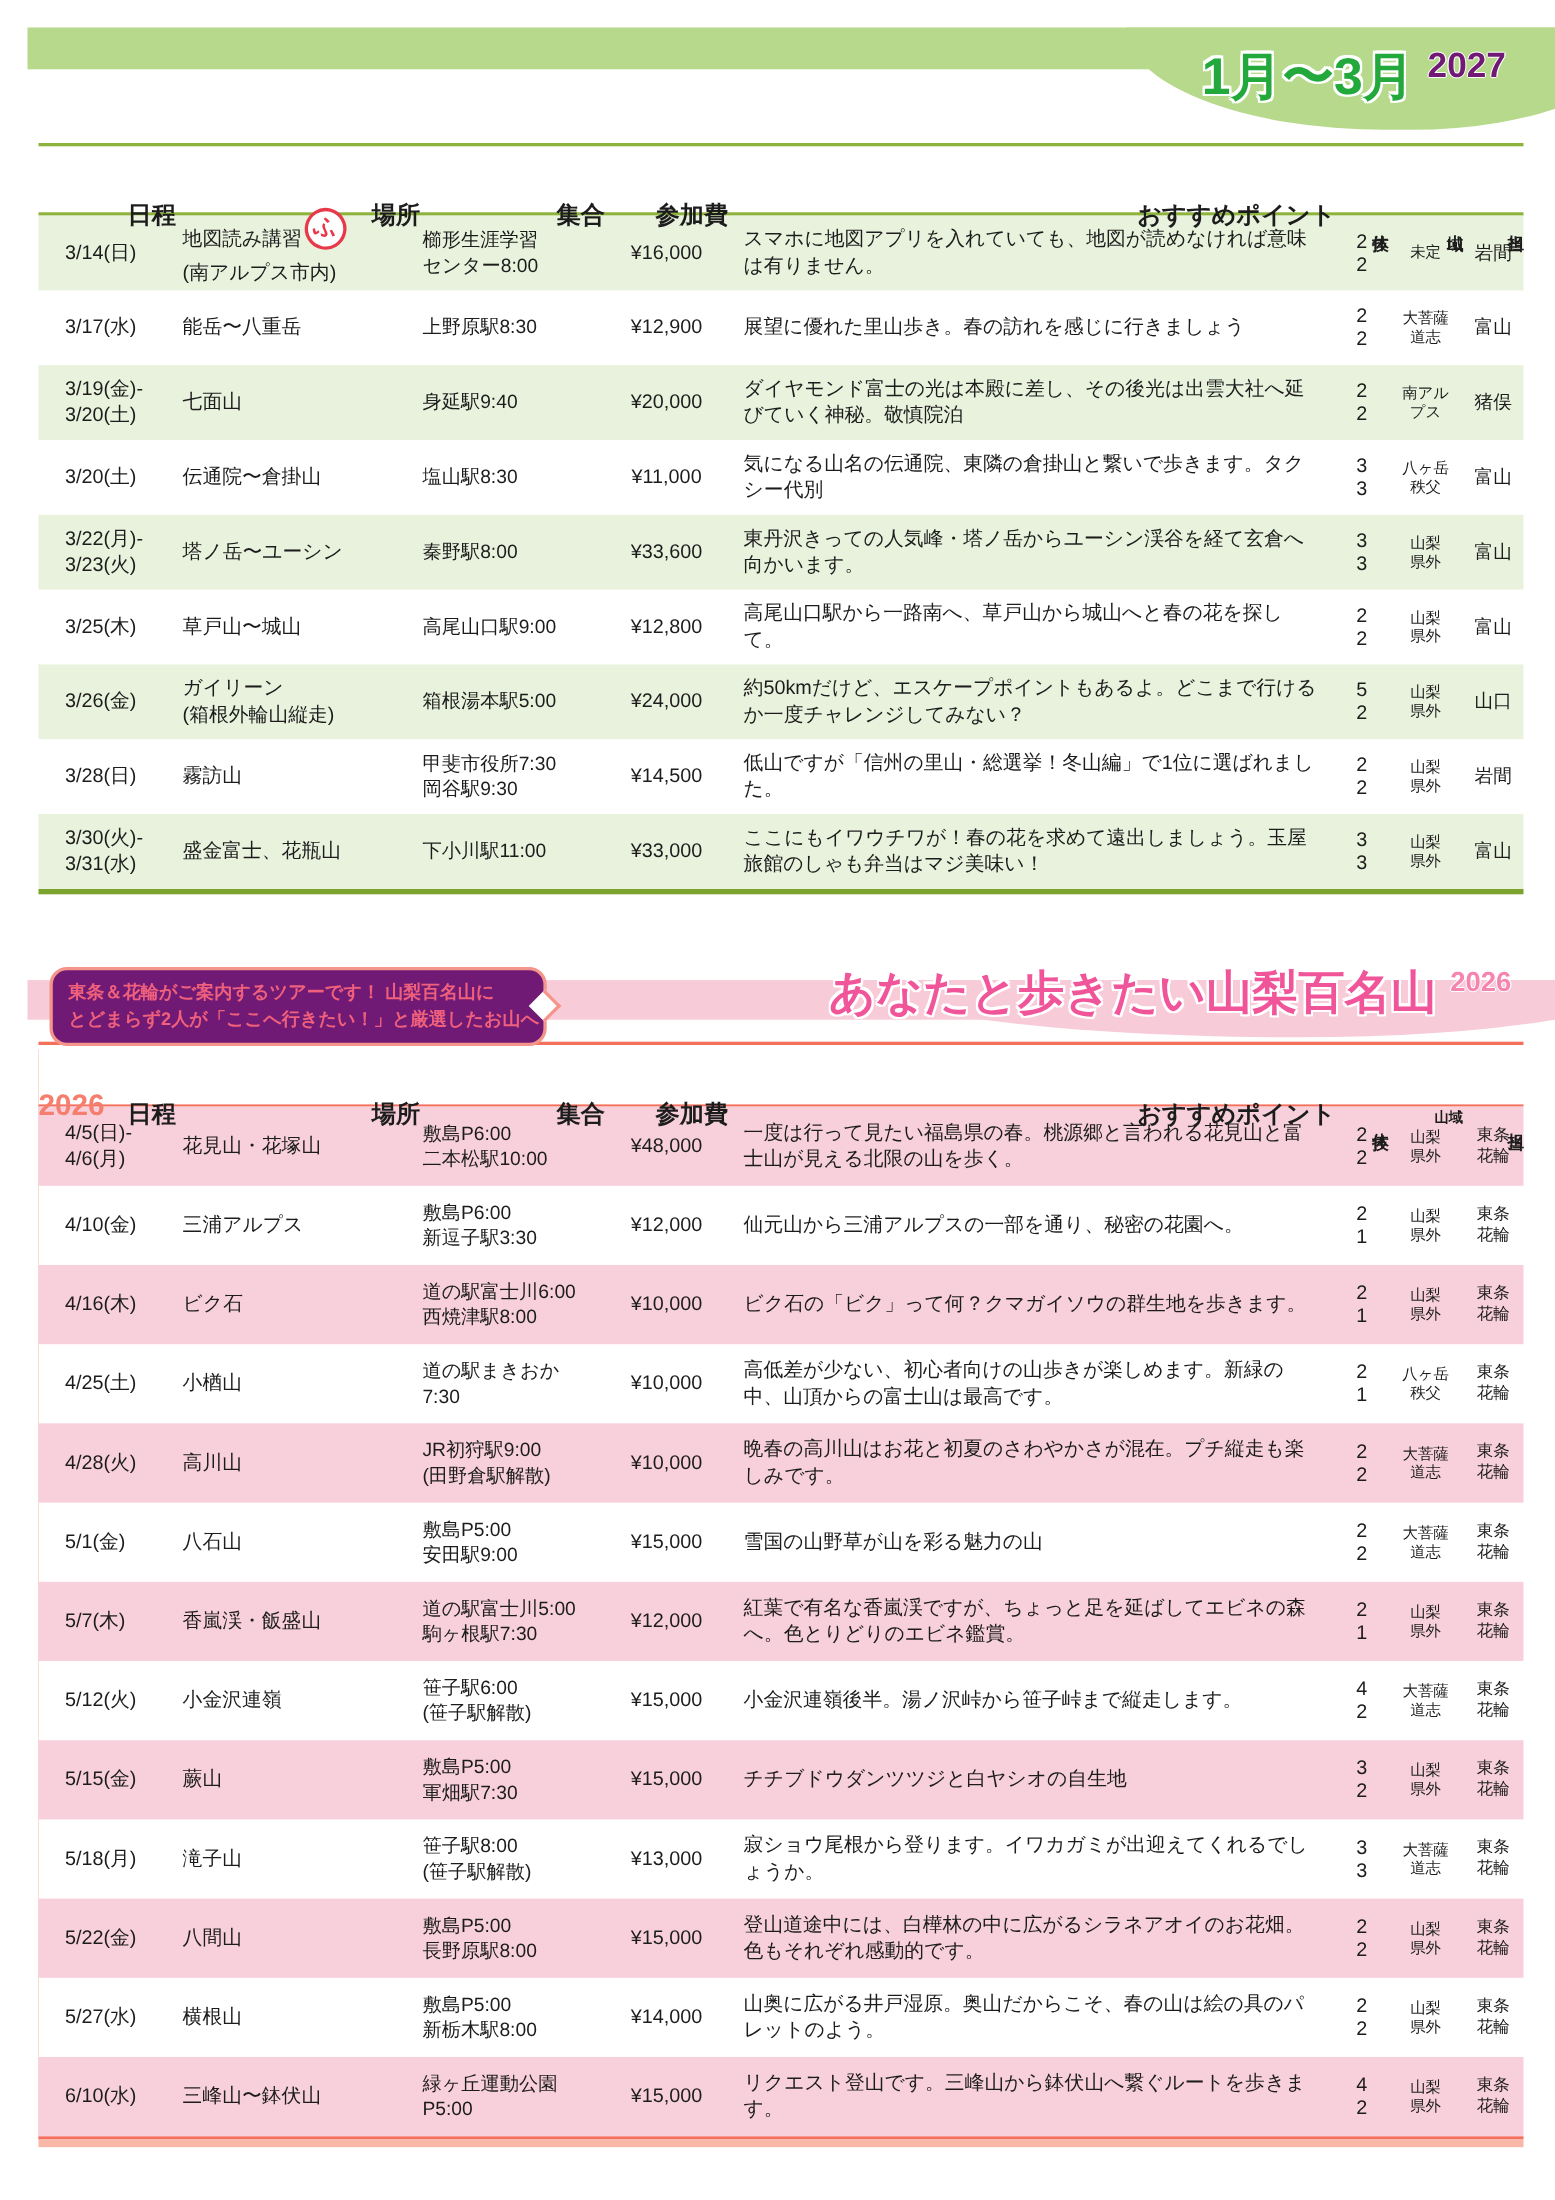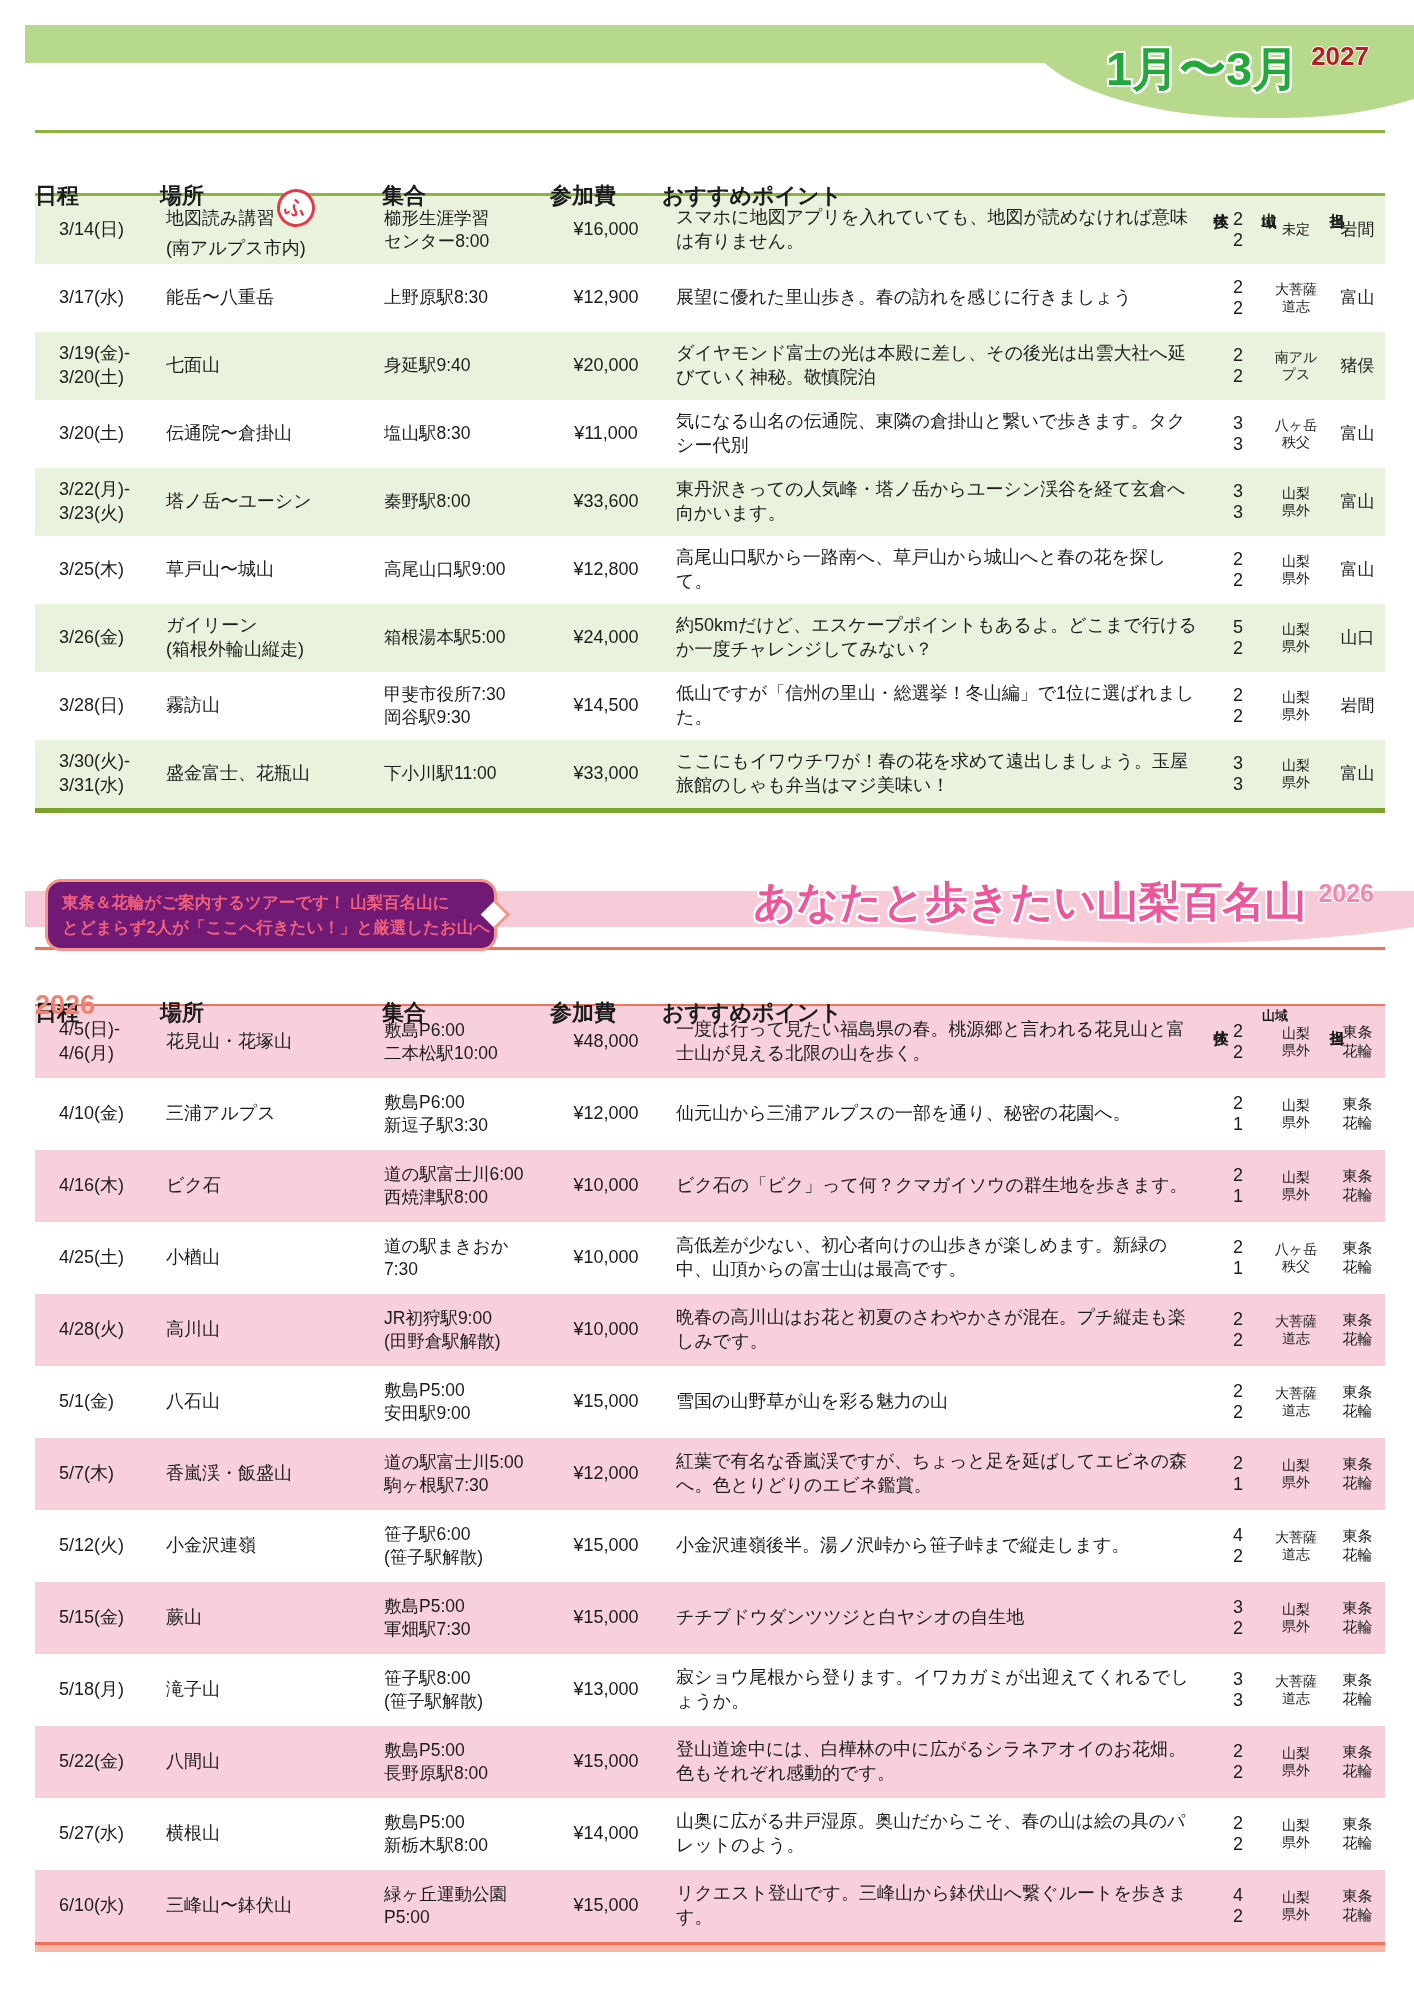--- a/index.html
+++ b/index.html
@@ -9,21 +9,21 @@
   
   .green-banner{position:relative;height:93px;margin-top:25px;}
   .band{position:absolute;left:25px;right:0;top:0;}
   .green-band{height:38px;background:#b7d98b;}
   .green-bubble{position:absolute;right:-80px;top:0;width:470px;height:93px;background:#b7d98b;
                 border-radius:0 0 45% 50% / 0 0 95% 100%;}
   .banner-title{position:absolute;display:flex;align-items:flex-start;gap:12px;font-weight:bold;}
   .green-title{right:45px;top:20px;}
   .green-title .t-main{font-size:47px;line-height:1;color:#23a83b;
       text-shadow:-2px 0 #fff,2px 0 #fff,0 -2px #fff,0 2px #fff,-2px -2px #fff,2px 2px #fff,-2px 2px #fff,2px -2px #fff;}
-  .green-title .t-year{font-size:26px;color:#b91c1c;margin-top:-4px;
+  .green-title .t-year{font-size:32px;color:#701a75;margin-top:-4px;
       text-shadow:-1px 0 #fff,1px 0 #fff,0 -1px #fff,0 1px #fff;}
 
   .pink-banner{position:relative;height:64px;margin-top:66px;}
   .pink-band{top:12px;height:36px;background:#f8cbd8;}
   .pink-bubble{position:absolute;right:-90px;top:12px;width:720px;height:52px;background:#f8cbd8;
                border-radius:0 0 45% 55% / 0 0 100% 100%;}
   .pink-title{right:40px;top:2px;}
   .pink-title .t-main{font-size:42px;line-height:1;color:#f0559a;
       text-shadow:-2px 0 #fff,2px 0 #fff,0 -2px #fff,0 2px #fff,-2px -2px #fff,2px 2px #fff,-2px 2px #fff,2px -2px #fff;}
   .pink-title .t-year{font-size:25px;color:#f585ae;margin-top:-2px;
@@ -37,21 +37,21 @@
 
   
   .tbl{position:relative;margin-left:35px;width:1350px;
        --cols:125px 222px 168px 112px 552px 48px 68px 55px;}
   .green-tbl{margin-top:12px;border-top:3px solid #8db33c;border-bottom:5px solid #7ca32e;}
   .pink-tbl{margin-top:4px;border-top:3px solid #f4705c;
             border-bottom:3px solid #f4705c;box-shadow:0 7px 0 #f9b7a8;}
   .thead{display:grid;grid-template-columns:var(--cols);align-items:center;}
   .green-thead{height:60px;border-bottom:3px solid #8db33c;}
   .pink-thead{height:54px;border-bottom:2px solid #f4705c;}
-  .hcell{text-align:left;font-weight:bold;font-size:22px;margin-top:48px;}
+  .hcell{text-align:right;font-weight:bold;font-size:22px;margin-top:48px;}
   .vhead{writing-mode:vertical-rl;text-orientation:upright;font-size:15px;font-weight:bold;
          letter-spacing:1px;line-height:1;margin:0 auto;}
   .hhead-small{font-size:13px;font-weight:bold;}
 
   .tbody{display:block;}
   .trow{display:grid;grid-template-columns:var(--cols);align-items:center;}
   .green-tbody .trow{min-height:68px;}
   .pink-tbody .trow{min-height:72px;}
   .green-tbody .trow:nth-child(odd){background:#e9f2dd;}
   .pink-tbody .trow:nth-child(odd){background:#f8d0dc;}

